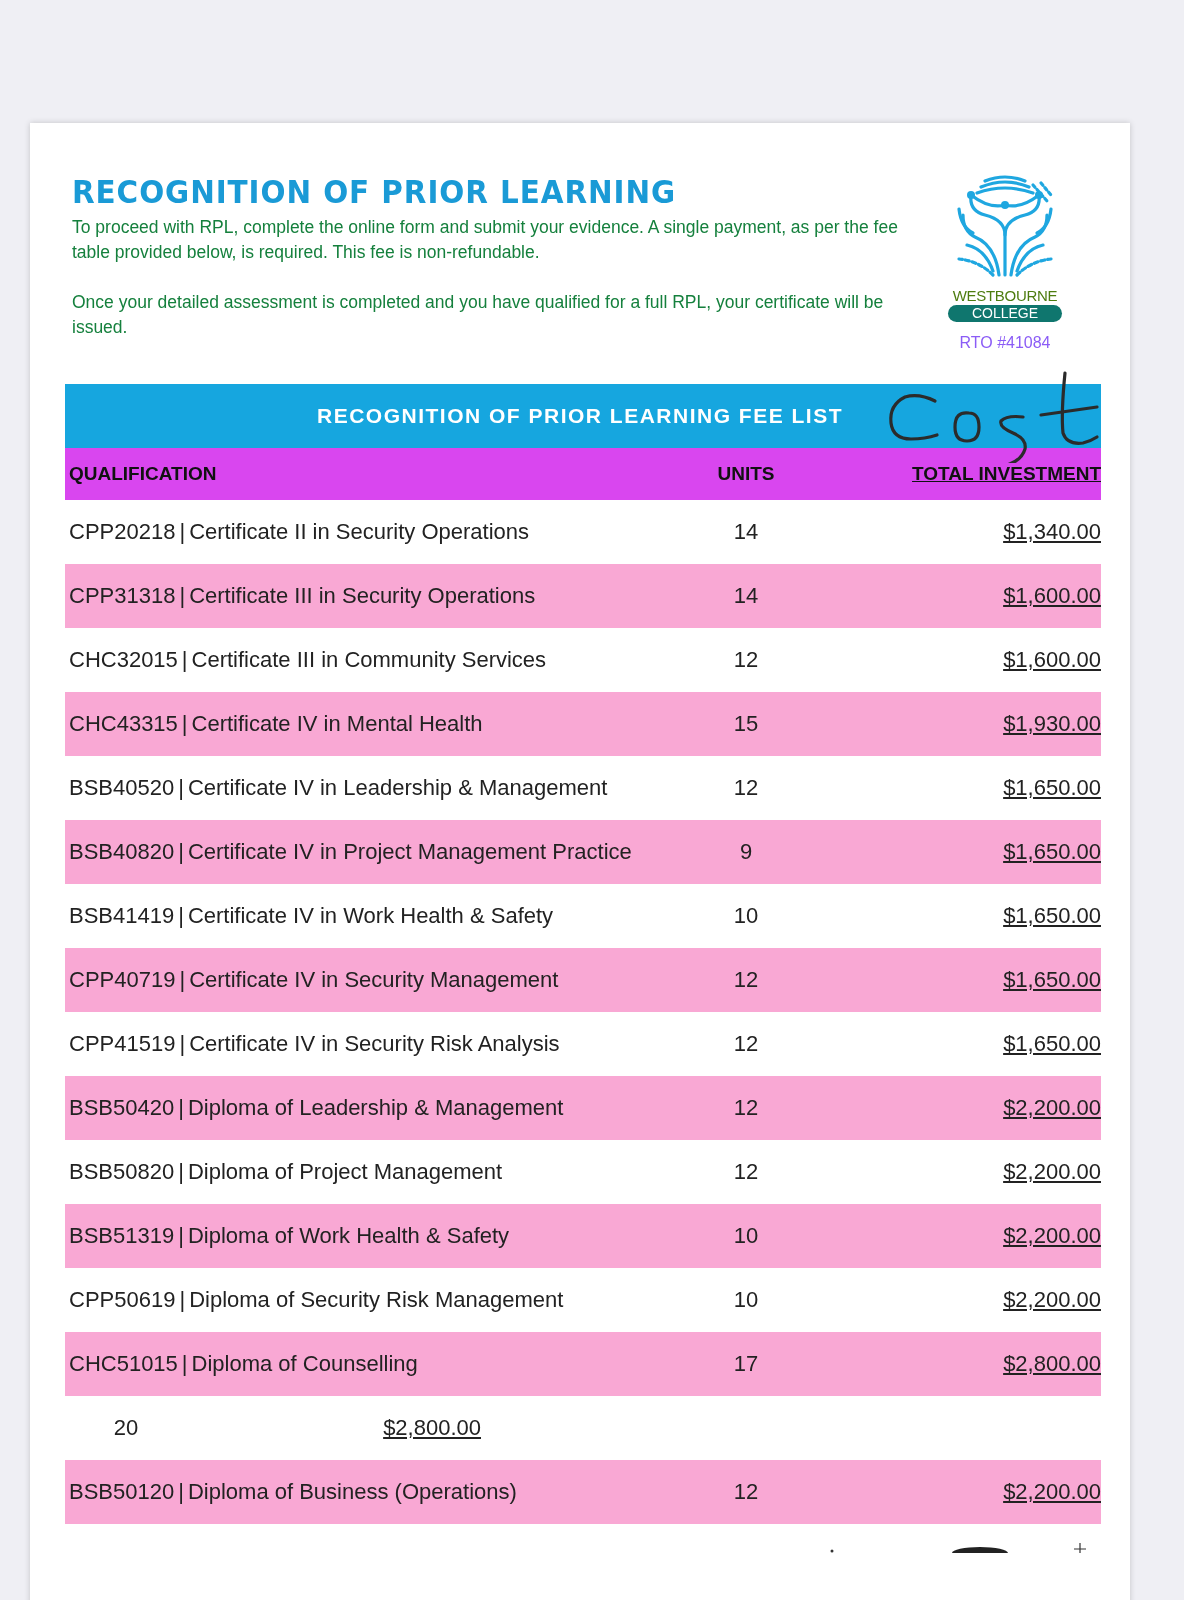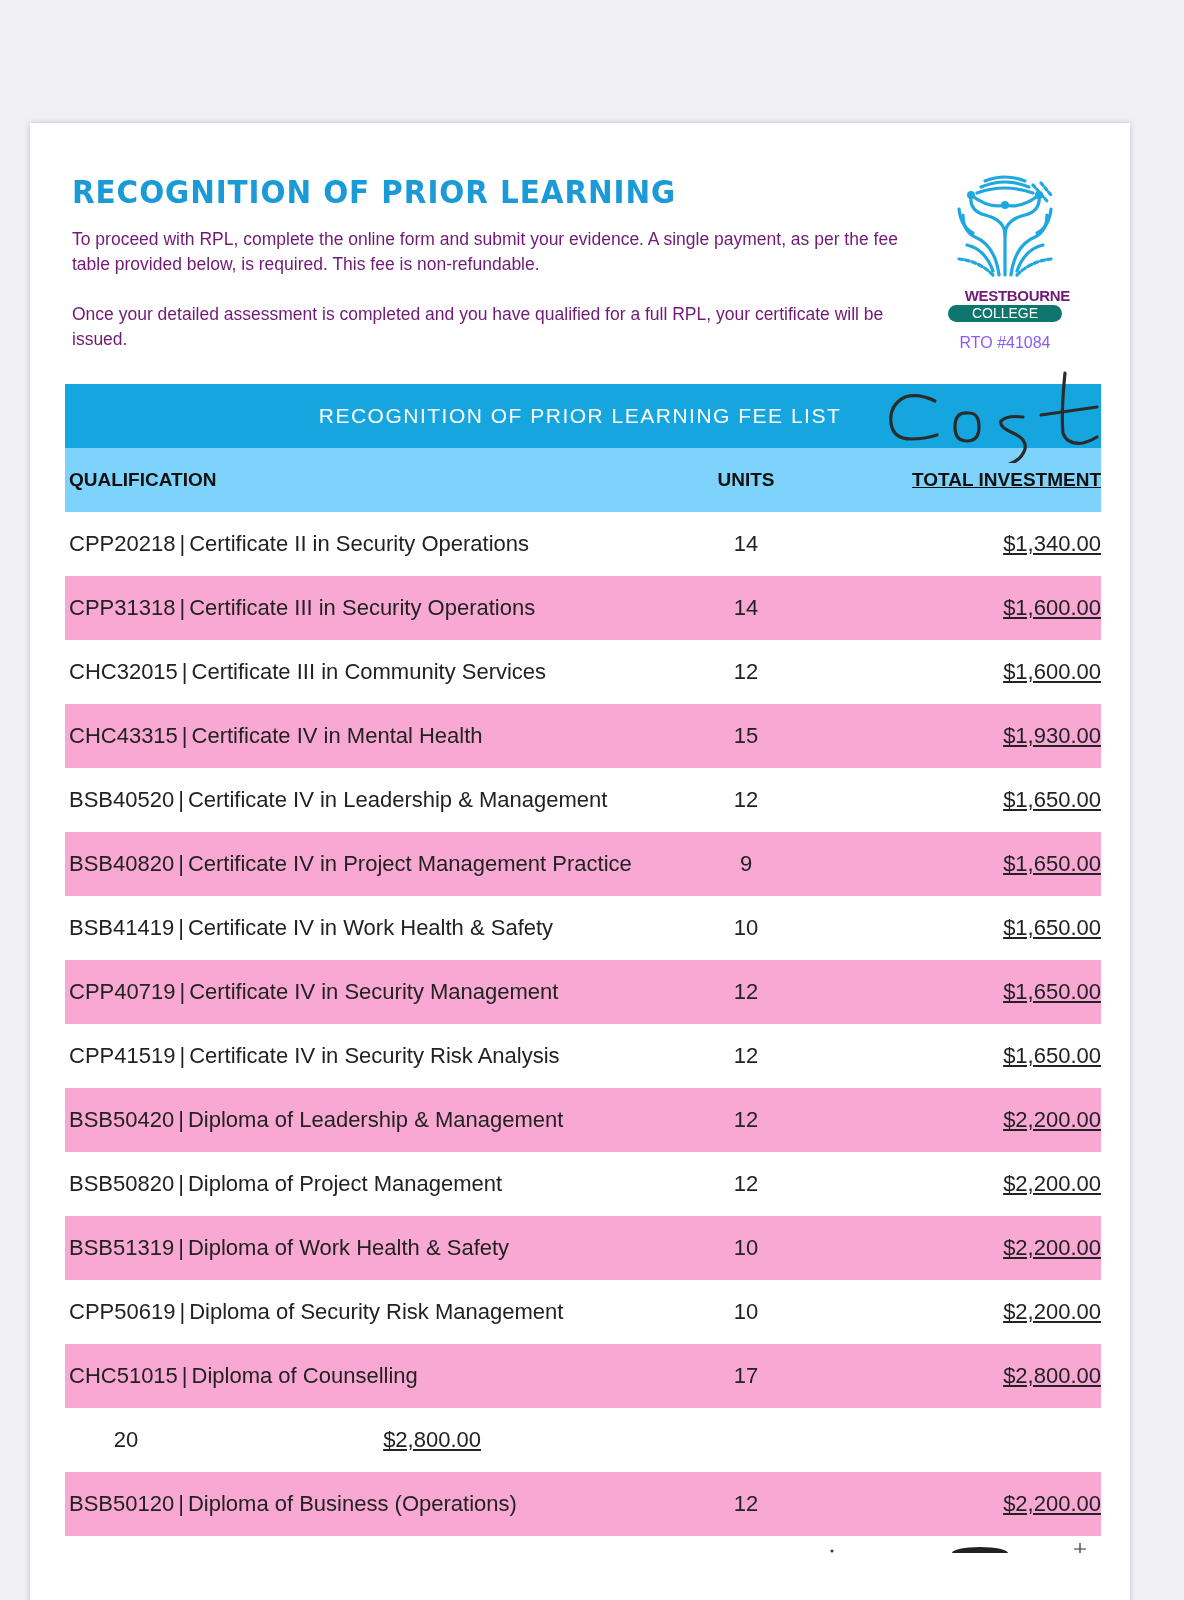--- a/index.html
+++ b/index.html
@@ -16,50 +16,50 @@
     box-shadow: 0 0 6px rgba(0,0,0,0.18);
   }
   .title {
     position: absolute; left: 42px; top: 50px;
     font-size: 32px; font-weight: bold; letter-spacing: 1px;
     color: #1a9ad6;
     font-family: "DejaVu Sans", sans-serif;
     transform: scaleX(0.92); transform-origin: left top;
   }
   .intro {
-    position: absolute; left: 42px; top: 104px; width: 860px;
-    font-size: 17.5px; line-height: 25px; color: #701a75;
+    position: absolute; left: 42px; top: 92px; width: 860px;
+    font-size: 17.5px; line-height: 25px; color: #15803d;
   }
   .intro p { margin-bottom: 25px; }
   .logo {
     position: absolute; left: 910px; top: 52px; width: 130px; text-align: center;
   }
   .logo svg { display: block; margin: 0 auto; }
   .logo .wb {
-    font-size: 15px; font-weight: bold; color: #701a75; letter-spacing: -0.3px; margin-top: 2px; text-align: right;
+    font-size: 15px; font-weight: normal; color: #4d7c0f; letter-spacing: -0.3px; margin-top: 2px;
   }
   .logo .college {
     display: inline-block; background: #0f766e; color: #fff; font-weight: normal;
     font-size: 14px; padding: 0 24px; border-radius: 10px; line-height: 17px; margin-top: -1px;
   }
   .logo .rto { font-size: 16px; color: #8b5cf6; margin-top: 12px; }
 
   .table-wrap {
     position: absolute; left: 35px; top: 261px; width: 1036px;
   }
   .banner {
     height: 64px; background: #16a6df; color: #fff;
-    font-weight: normal; font-size: 21px; letter-spacing: 1.5px;
+    font-weight: bold; font-size: 21px; letter-spacing: 1.5px;
     display: flex; align-items: center; justify-content: center;
     padding-right: 0;
     position: relative;
   }
   .banner span { margin-left: -6px; }
   .header-row {
-    height: 64px; background: #7dd3fc;
+    height: 52px; background: #d946ef;
     display: flex; align-items: center; font-weight: bold; font-size: 19px; color: #111;
   }
   .row {
     height: 64px; display: flex; align-items: center; font-size: 22px; color: #222;
   }
   .row.alt { background: #f9a8d4; }
   .c-qual { width: 620px; padding-left: 4px; }
   .c-units { width: 122px; text-align: center; }
   .c-cost { width: 294px; text-align: right; text-decoration: underline; }
   .sep { font-weight: normal; color: #222; margin: 0 4px; }

